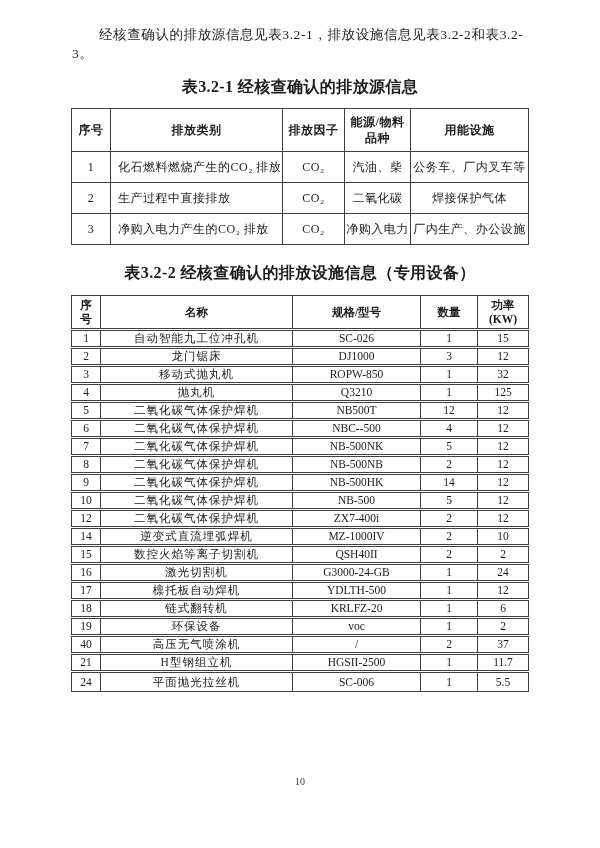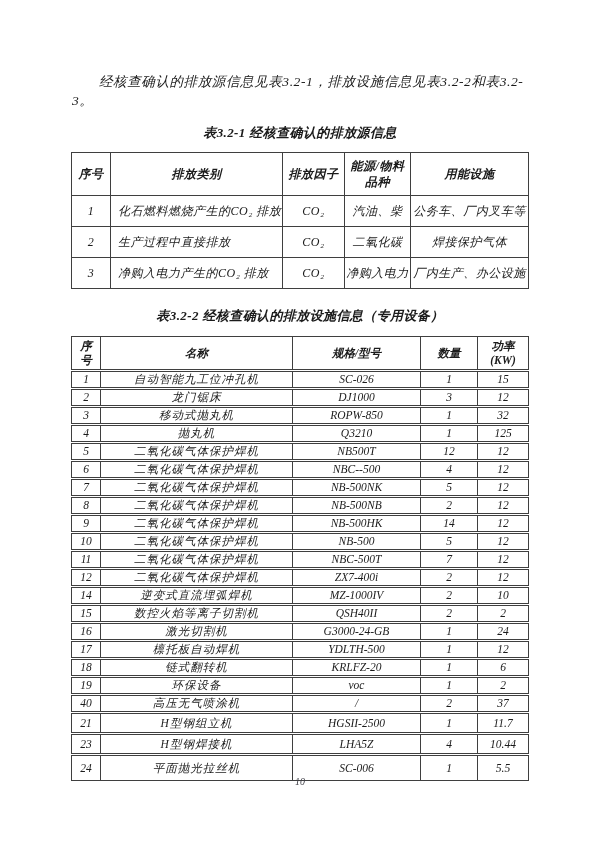--- a/index.html
+++ b/index.html
@@ -7,34 +7,33 @@
   body {
     width: 600px; height: 848px;
     font-family: "Liberation Serif", "DejaVu Serif", serif;
     color: #1b1b1b;
   }
   .page {
     position: relative;
     width: 600px; height: 848px;
     background: #ffffff;
     overflow: hidden;
-    padding-top: 72px;
-    font-style: italic;
+    padding-top: 25px;
   }
   .intro {
     margin: 0 64px 0 72px;
     font-size: 13.5px;
     line-height: 19px;
     letter-spacing: 0.6px;
     text-indent: 2em;
   }
   .tbl-title {
     margin-top: 14px;
     text-align: center;
-    font-size: 13px;
+    font-size: 16px;
     font-weight: bold;
     letter-spacing: 0.4px;
   }
   .tbl-title.second { margin-top: 18px; }
 
   table {
     margin: 10px auto 0 auto;
     table-layout: fixed;
     border-color: #3f3f3f;
   }
@@ -214,27 +213,20 @@
           <td>12</td>
         </tr>
         <tr>
           <td>10</td>
           <td>二氧化碳气体保护焊机</td>
           <td>NB-500</td>
           <td>5</td>
           <td>12</td>
         </tr>
         <tr>
-          <td>11</td>
-          <td>二氧化碳气体保护焊机</td>
-          <td>NBC-500T</td>
-          <td>7</td>
-          <td>12</td>
-        </tr>
-        <tr>
           <td>12</td>
           <td>二氧化碳气体保护焊机</td>
           <td>ZX7-400i</td>
           <td>2</td>
           <td>12</td>
         </tr>
         <tr>
           <td>14</td>
           <td>逆变式直流埋弧焊机</td>
           <td>MZ-1000IV</td>
@@ -284,27 +276,20 @@
           <td>37</td>
         </tr>
         <tr>
           <td>21</td>
           <td>H型钢组立机</td>
           <td>HGSII-2500</td>
           <td>1</td>
           <td>11.7</td>
         </tr>
         <tr>
-          <td>23</td>
-          <td>H型钢焊接机</td>
-          <td>LHA5Z</td>
-          <td>4</td>
-          <td>10.44</td>
-        </tr>
-        <tr>
           <td>24</td>
           <td>平面抛光拉丝机</td>
           <td>SC-006</td>
           <td>1</td>
           <td>5.5</td>
         </tr>
       </tbody>
   </table>
 
   <div class="page-number">10</div>

